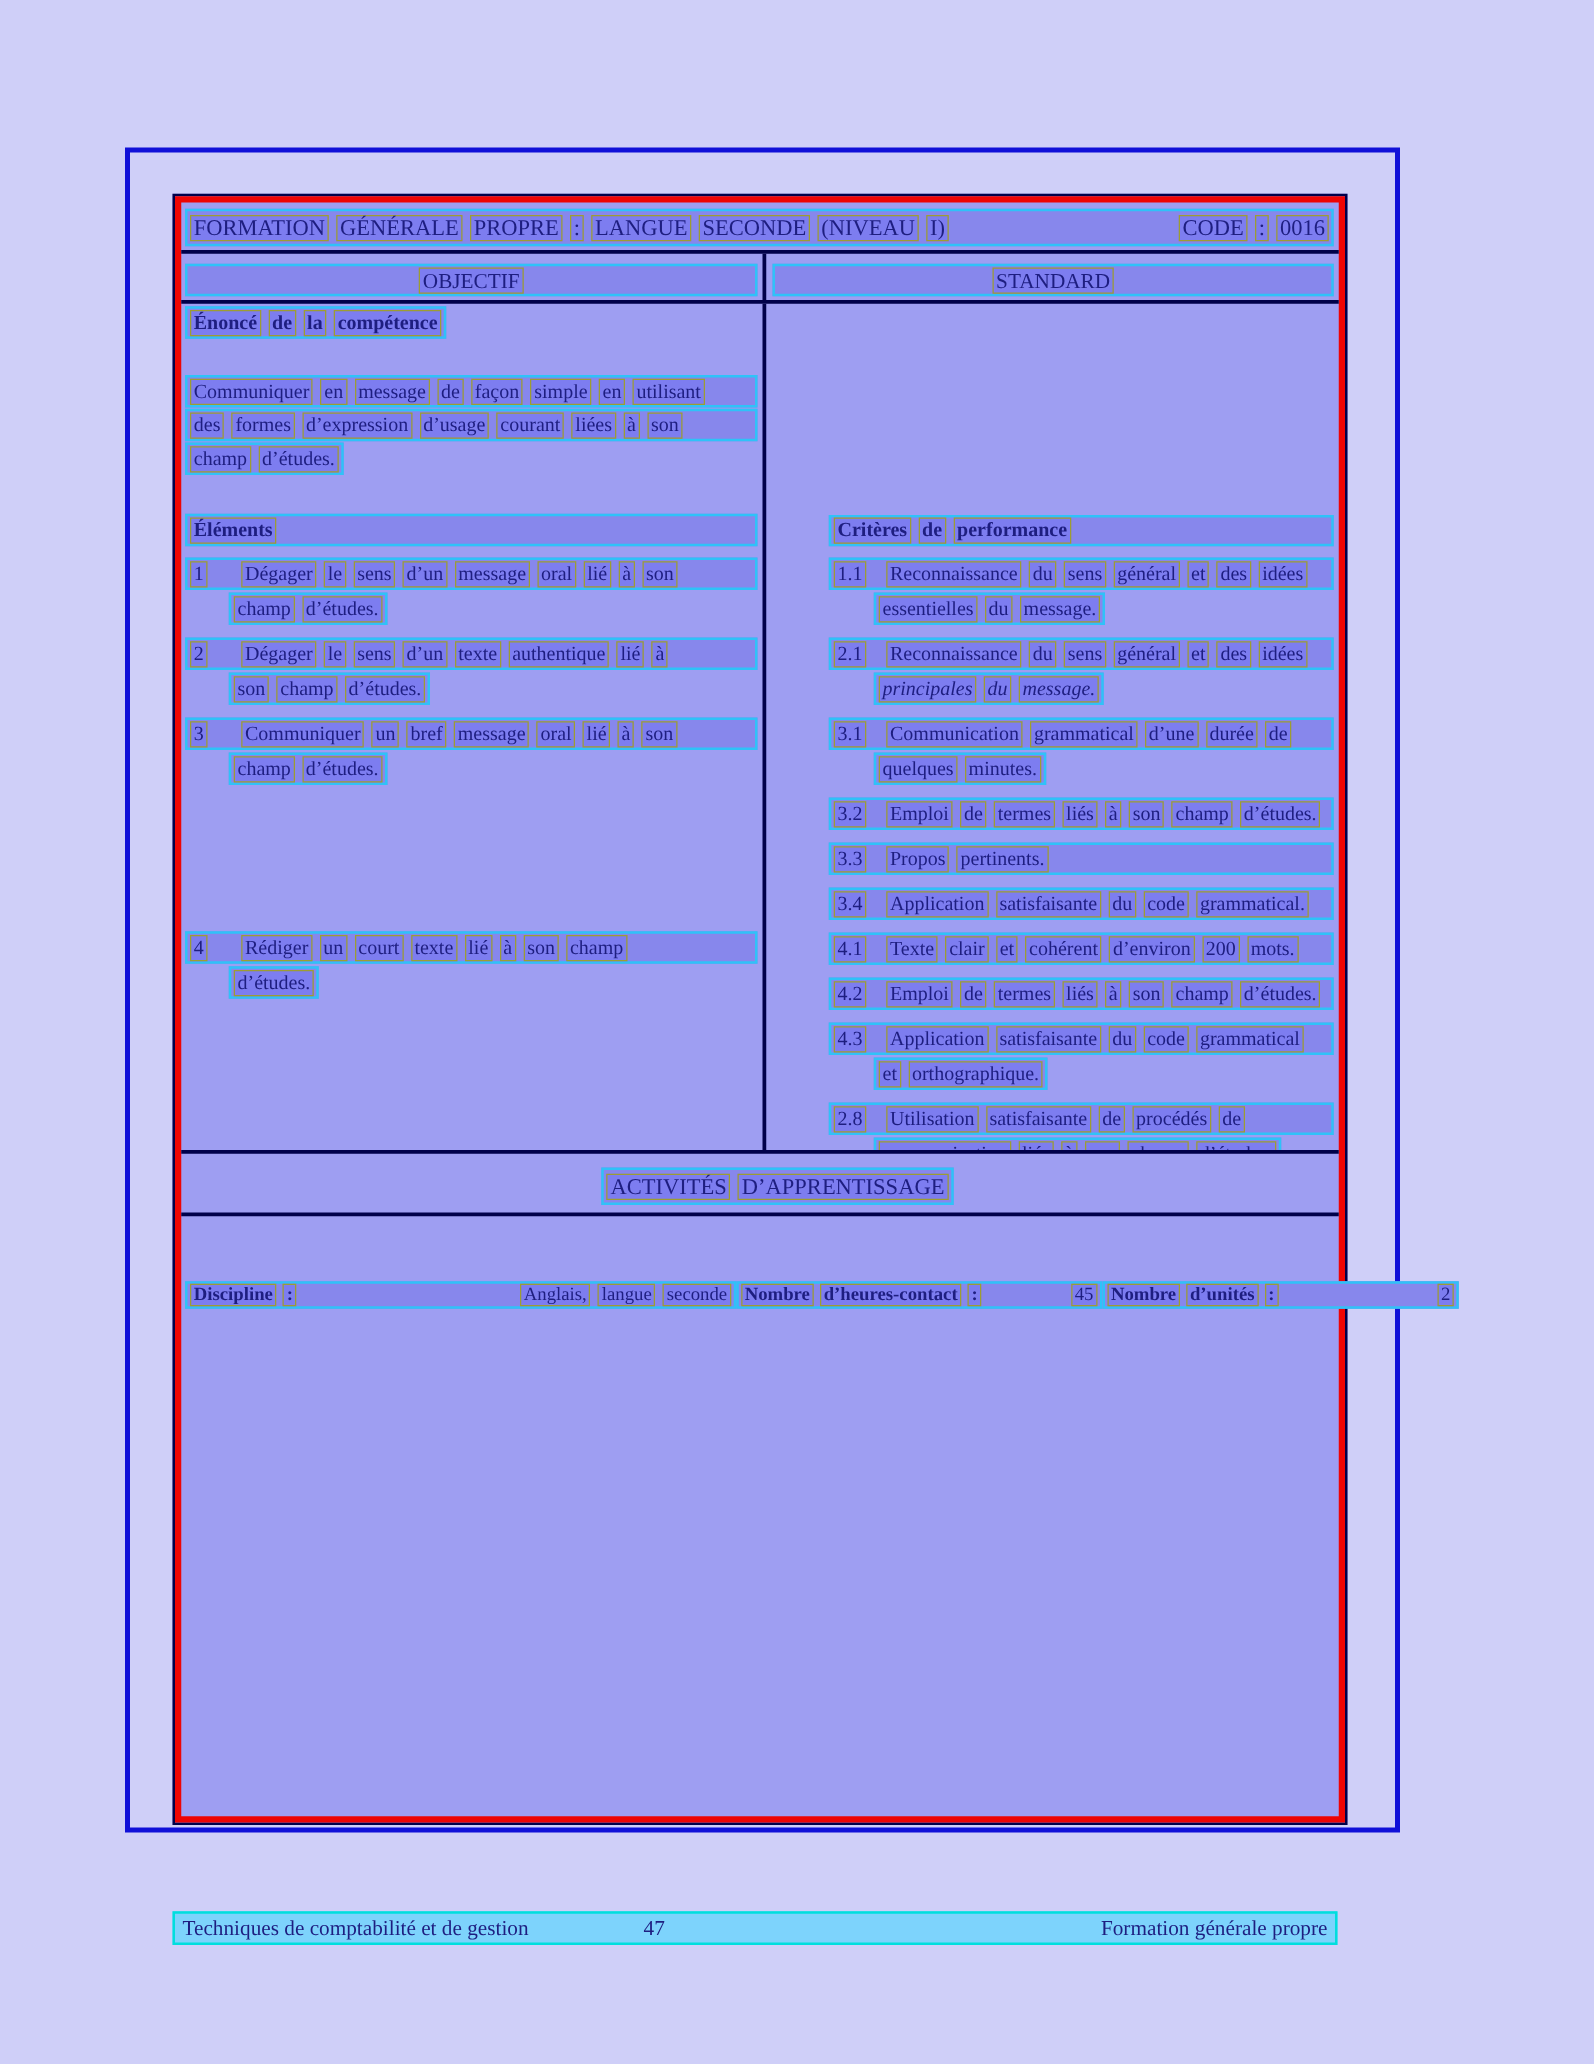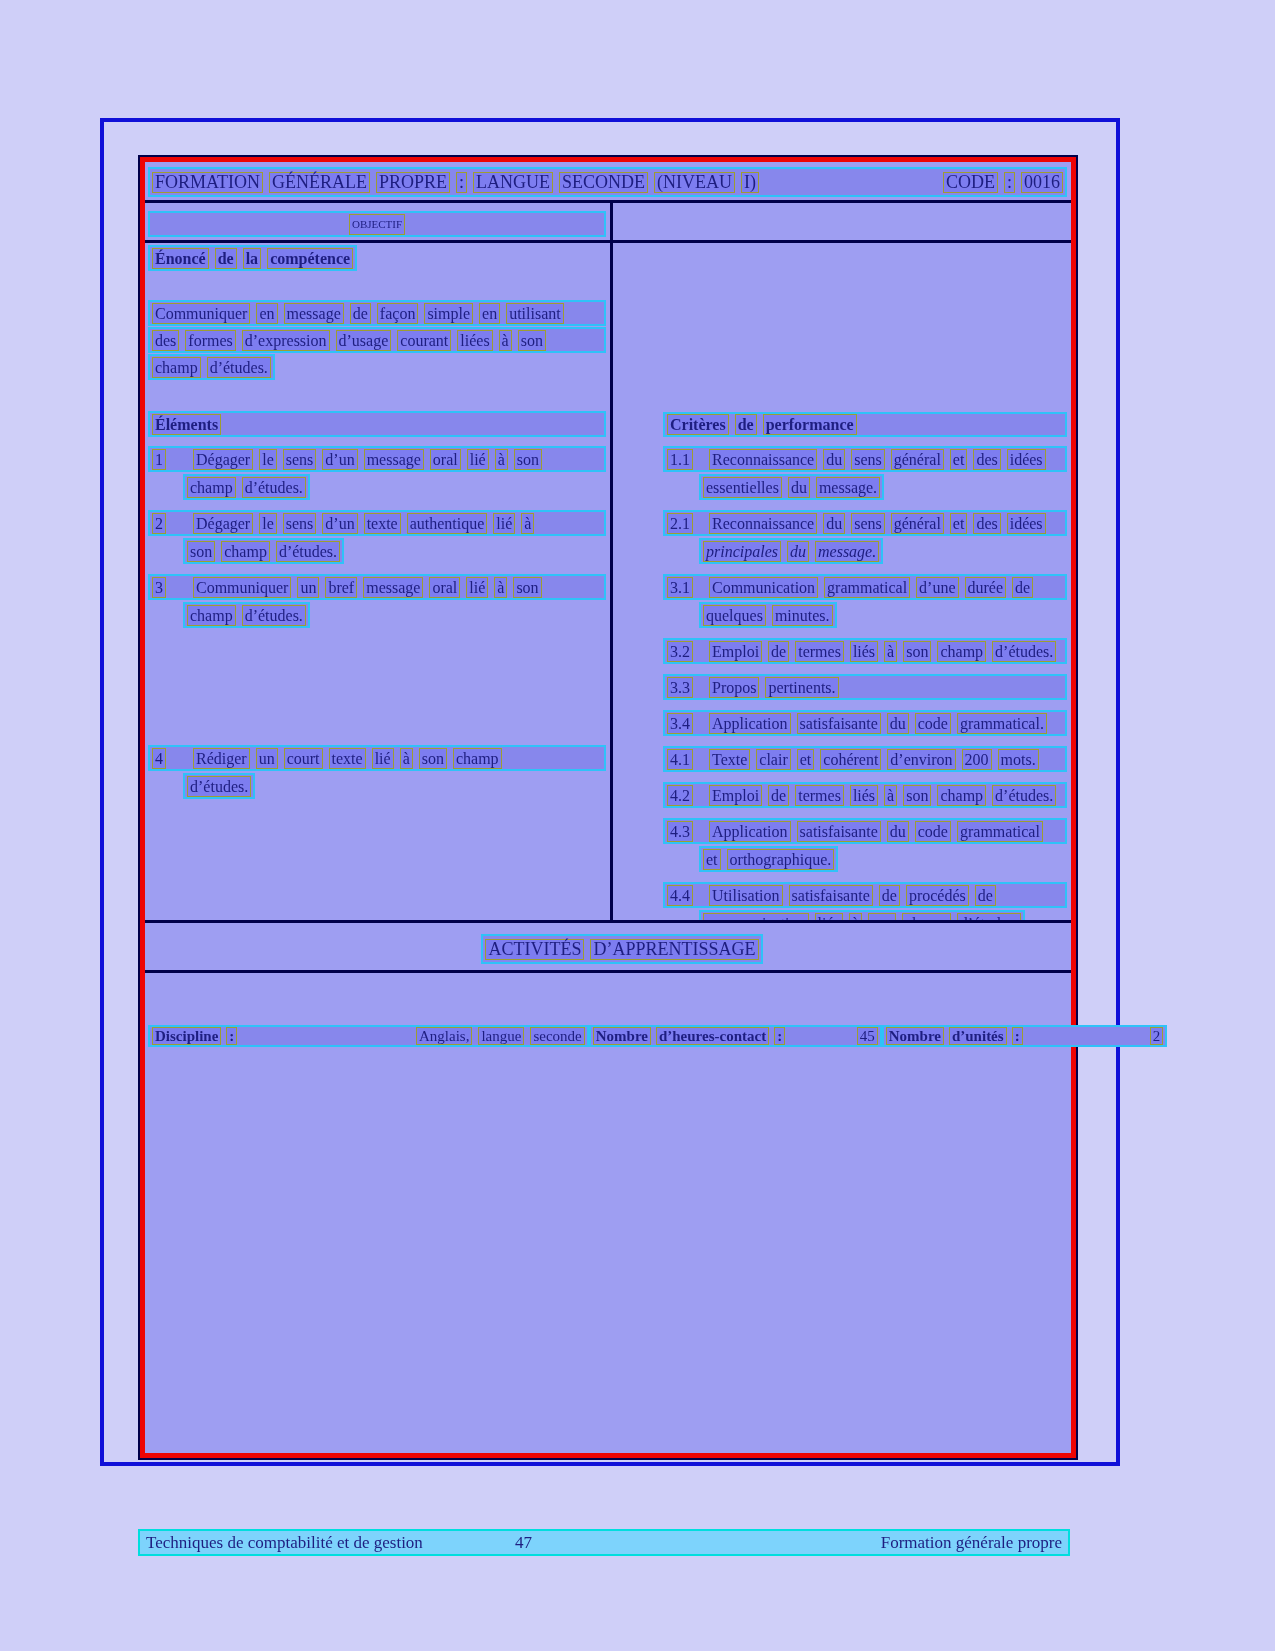--- a/index.html
+++ b/index.html
@@ -44,21 +44,21 @@
   .w{
     display:inline-block;background:#7d7df0;border:1px solid #9d9d32;
     line-height:19px;padding:0 2px;color:#1e1e80;box-sizing:border-box;
   }
   .w.b{font-weight:bold;}
   .spacer{flex:1;}
   .numslot{display:inline-flex;flex:none;}
 
   .row-title .line{height:30px;}
   .row-title .w{font-size:18px;}
-  .row-headers .w{font-size:11px;}
+  .row-headers .w{font-size:17px;}
   .row-activities .line{height:30px;}
   .row-activities .w{font-size:18px;}
 
   .para{margin-top:29px;display:flex;flex-direction:column;align-items:flex-start;width:100%;}
   .para .line{margin-bottom:1px;}
   .heading-elements{margin-top:30px;}
   .heading-criteria{margin-top:167px;}
   .items{margin-top:9px;width:100%;display:flex;flex-direction:column;align-items:flex-start;}
   .item{margin-bottom:8px;width:100%;display:flex;flex-direction:column;align-items:flex-start;}
   .item .line{margin-bottom:2px;}
@@ -100,20 +100,25 @@
           <span class="w">0016</span>
         </div>
     </div>
 
     <div class="row-headers">
       <div class="cell-left hdr-cell">
         <div class="line fill center">
             <span class="w">OBJECTIF</span>
           </div>
       </div>
+      <div class="cell-right hdr-cell">
+        <div class="line fill center">
+            <span class="w">STANDARD</span>
+          </div>
+      </div>
     </div>
 
     <div class="row-body">
       <div class="cell-left">
         <div class="line snug b">
             <span class="w b">Énoncé</span>
             <span class="w b">de</span>
             <span class="w b">la</span>
             <span class="w b">compétence</span>
           </div>
@@ -364,21 +369,21 @@
                 <span class="w">grammatical</span>
               </div>
               <div class="line snug" style="margin-left: 36px;">
                 <span class="w">et</span>
                 <span class="w">orthographique.</span>
               </div>
             </div>
             <div class="item">
               <div class="line fill">
                 <span class="numslot" style="width: 36px;">
-                  <span class="w">4.4</span>
+                  <span class="w">2.8</span>
                 </span>
                 <span class="w">Utilisation</span>
                 <span class="w">satisfaisante</span>
                 <span class="w">de</span>
                 <span class="w">procédés</span>
                 <span class="w">de</span>
               </div>
               <div class="line snug" style="margin-left: 36px;">
                 <span class="w">communication</span>
                 <span class="w">liés</span>

